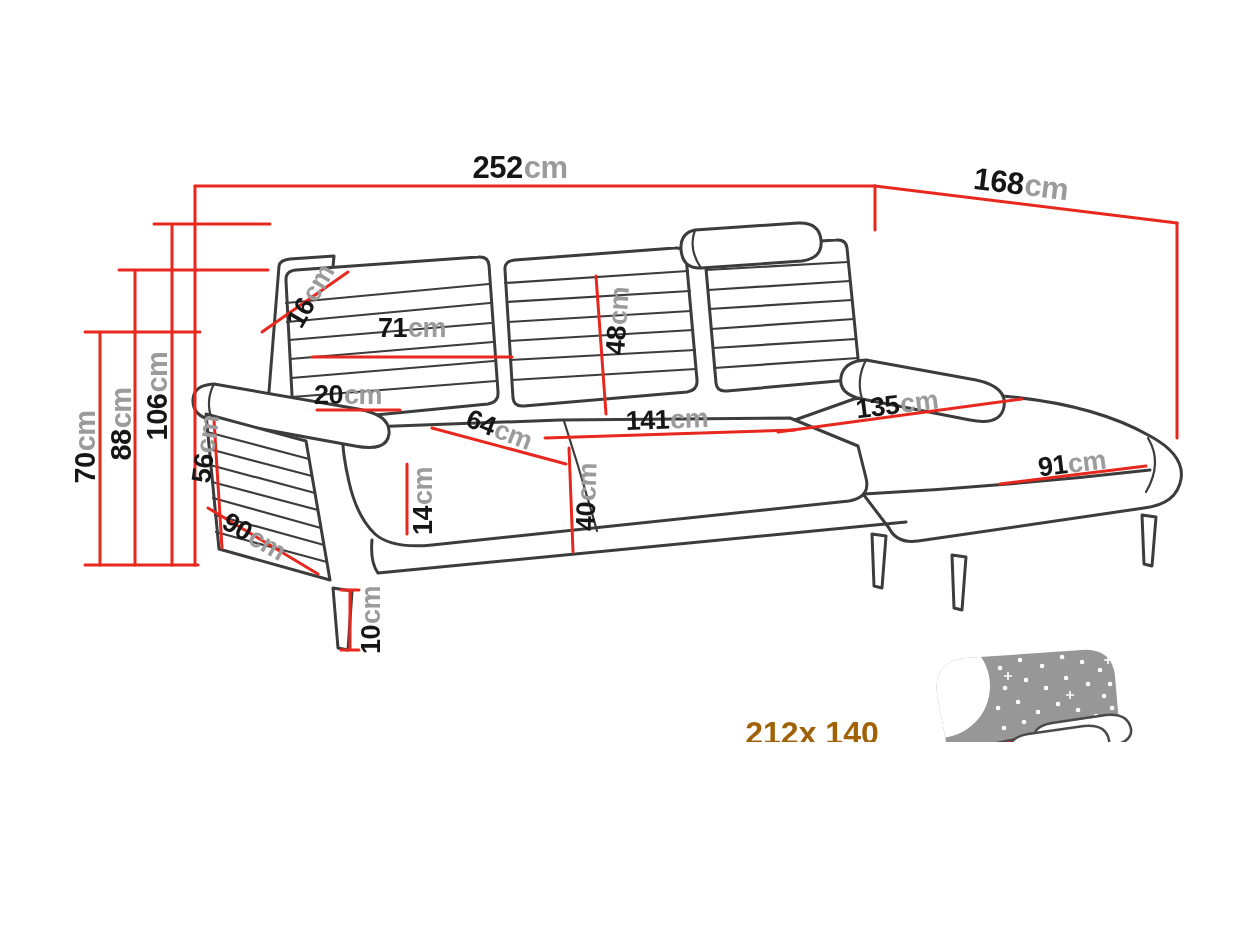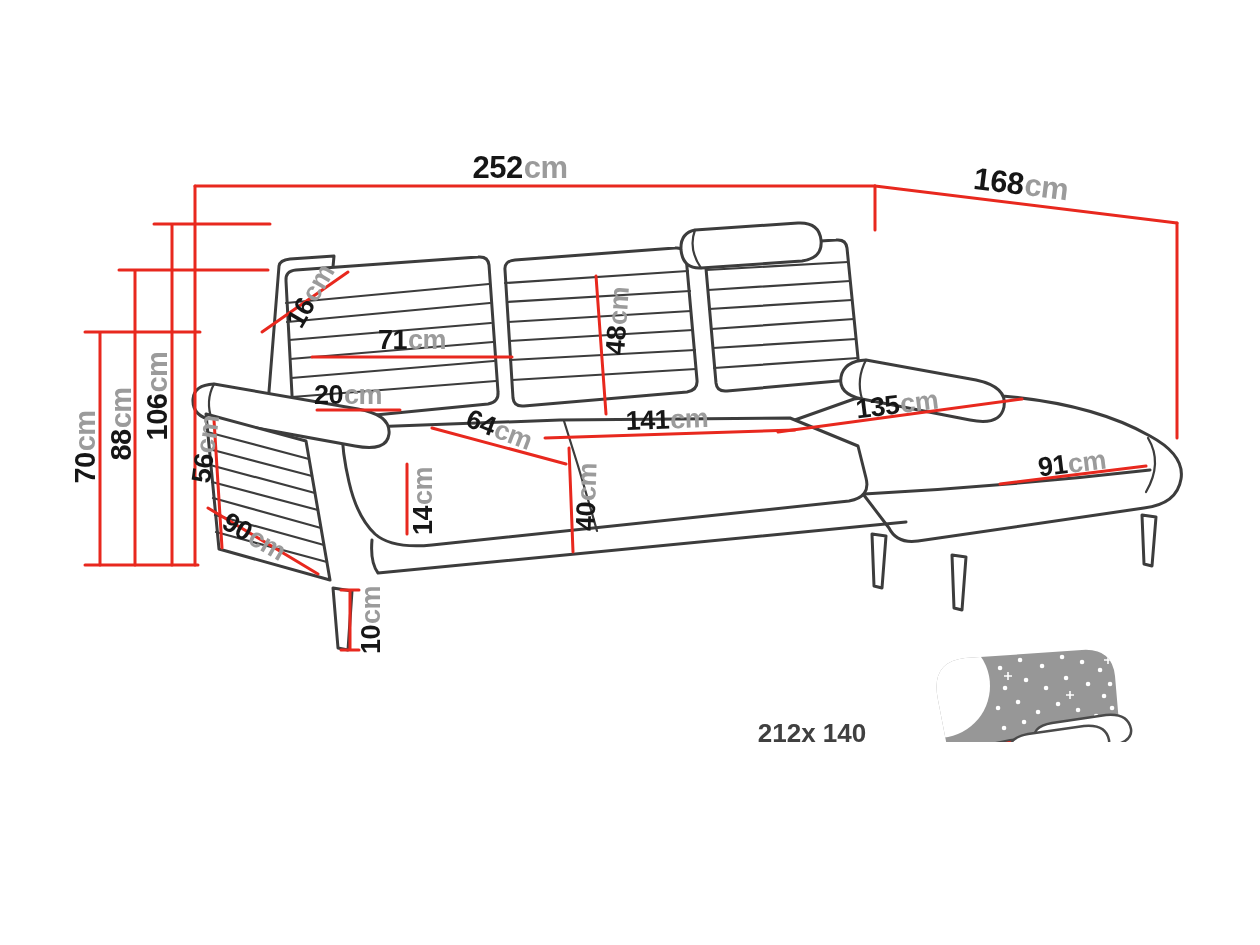--- a/index.html
+++ b/index.html
@@ -5,21 +5,21 @@
   *{box-sizing:border-box}
   html,body{margin:0;padding:0;background:#fff}
   .canvas{position:relative;width:1260px;height:742px;background:#fff;overflow:hidden;
           font-family:"Liberation Sans",sans-serif}
   .canvas > svg{position:absolute;left:0;top:0}
   .dim-label{position:absolute;transform:translate(-50%,-50%) rotate(var(--rot,0deg));
              font-weight:700;font-size:var(--fs,27px);line-height:1;white-space:nowrap;
              color:#161616;letter-spacing:-0.5px}
   .dim-label .unit{color:#9b9b9b;margin-left:1px}
   .sleep-label{position:absolute;transform:translate(-50%,-50%);font-weight:700;
-               font-size:26px;color:#404040;white-space:nowrap}
+               font-size:32px;color:#a16207;white-space:nowrap}
 </style>
 </head>
 <body>
 
 <div class="canvas">
 
 <svg width="1260" height="945" viewBox="0 0 1260 945">
   <defs>
     <clipPath id="hb">
       <path d="M 952,772 L 938,700 Q 930,662 965,658 L 1082,650 Q 1112,648 1115,676 L 1122,758 L 1048,772 Z"></path>
@@ -119,21 +119,21 @@
 </div>
 <div class="dim-label" style="left:121px;top:424px;--rot:-90deg;--fs:29px">
   <span class="val">88</span><span class="unit">cm</span>
 </div>
 <div class="dim-label" style="left:157px;top:396px;--rot:-90deg;--fs:29px">
   <span class="val">106</span><span class="unit">cm</span>
 </div>
 <div class="dim-label" style="left:311px;top:296px;--rot:-60deg;--fs:27px">
   <span class="val">16</span><span class="unit">cm</span>
 </div>
-<div class="dim-label" style="left:412px;top:340px;--rot:0deg;--fs:27px">
+<div class="dim-label" style="left:412px;top:328px;--rot:0deg;--fs:27px">
   <span class="val">71</span><span class="unit">cm</span>
 </div>
 <div class="dim-label" style="left:618px;top:321px;--rot:-86deg;--fs:27px">
   <span class="val">48</span><span class="unit">cm</span>
 </div>
 <div class="dim-label" style="left:348px;top:395px;--rot:0deg;--fs:27px">
   <span class="val">20</span><span class="unit">cm</span>
 </div>
 <div class="dim-label" style="left:499px;top:430px;--rot:21deg;--fs:27px">
   <span class="val">64</span><span class="unit">cm</span>

